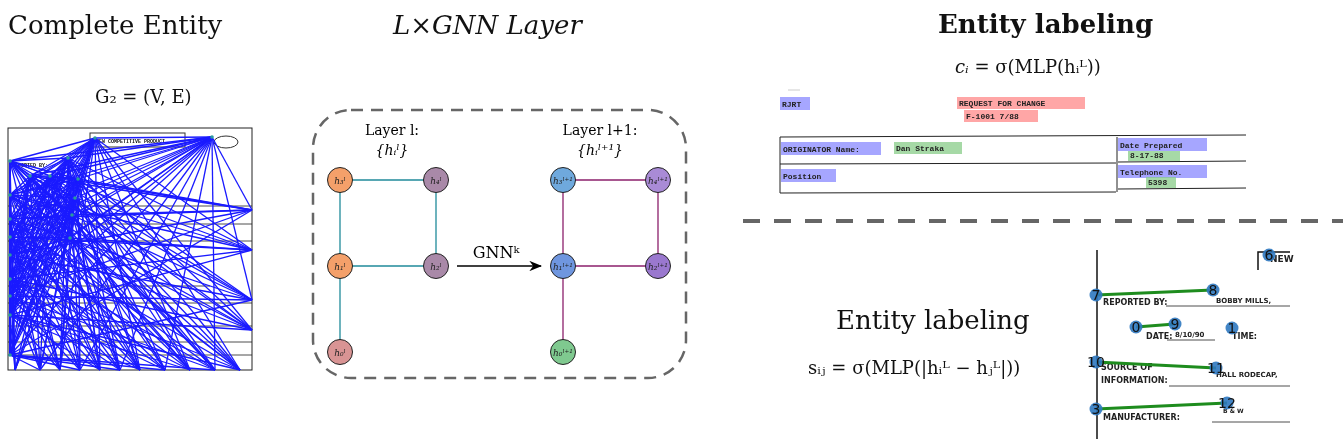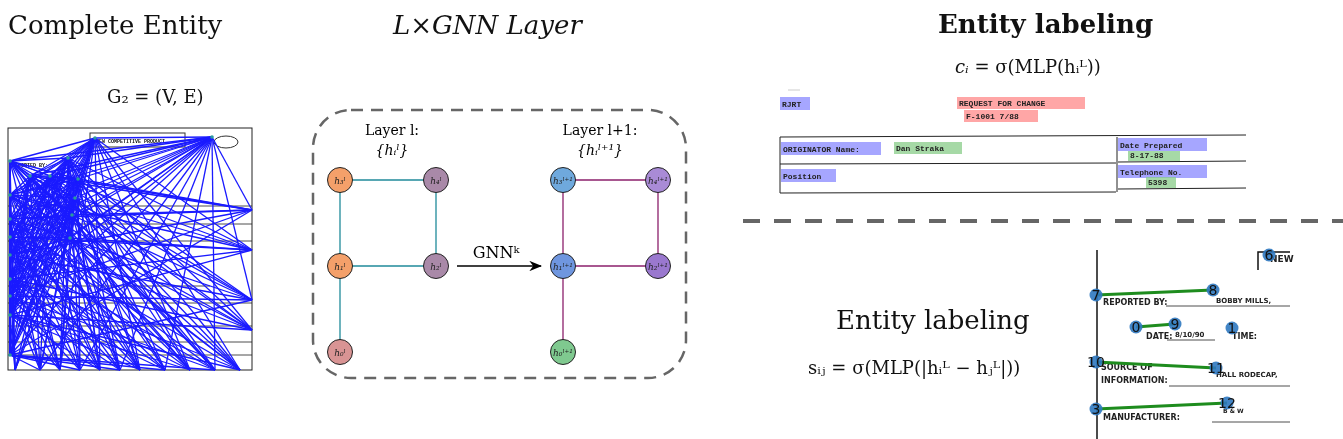--- a/index.html
+++ b/index.html
@@ -8,21 +8,21 @@
   .title { position:absolute; font-size:26px; white-space:nowrap; }
   .math  { position:absolute; font-size:18px; white-space:nowrap; font-style:normal; }
   .math i { }
   svg { position:absolute; left:0; top:0; }
   .doctext { font-family:"Liberation Mono","DejaVu Sans Mono",monospace; font-weight:bold; }
 </style>
 </head>
 <body>
 
 <div class="title" style="left:8px;top:10px;">Complete Entity</div>
-<div class="math" style="left:95px;top:86px;margin-left:12px;">G₂ = (V, E)</div>
+<div class="math" style="left:95px;top:86px;">G₂ = (V, E)</div>
 
 <div class="title" style="left:393px;top:10px;font-style:italic;">L×GNN Layer</div>
 
 <div class="title" style="left:938px;top:9px;font-weight:bold;">Entity labeling</div>
 <div class="math" style="left:955px;top:56px;">
   <i>cᵢ</i><span> = σ(MLP(hᵢᴸ))</span>
 </div>
 
 <div class="title" style="left:836px;top:305px;">Entity labeling</div>
 <div class="math" style="left:808px;top:345px;margin-top:12px;">sᵢⱼ = σ(MLP(|hᵢᴸ − hⱼᴸ|))</div>

